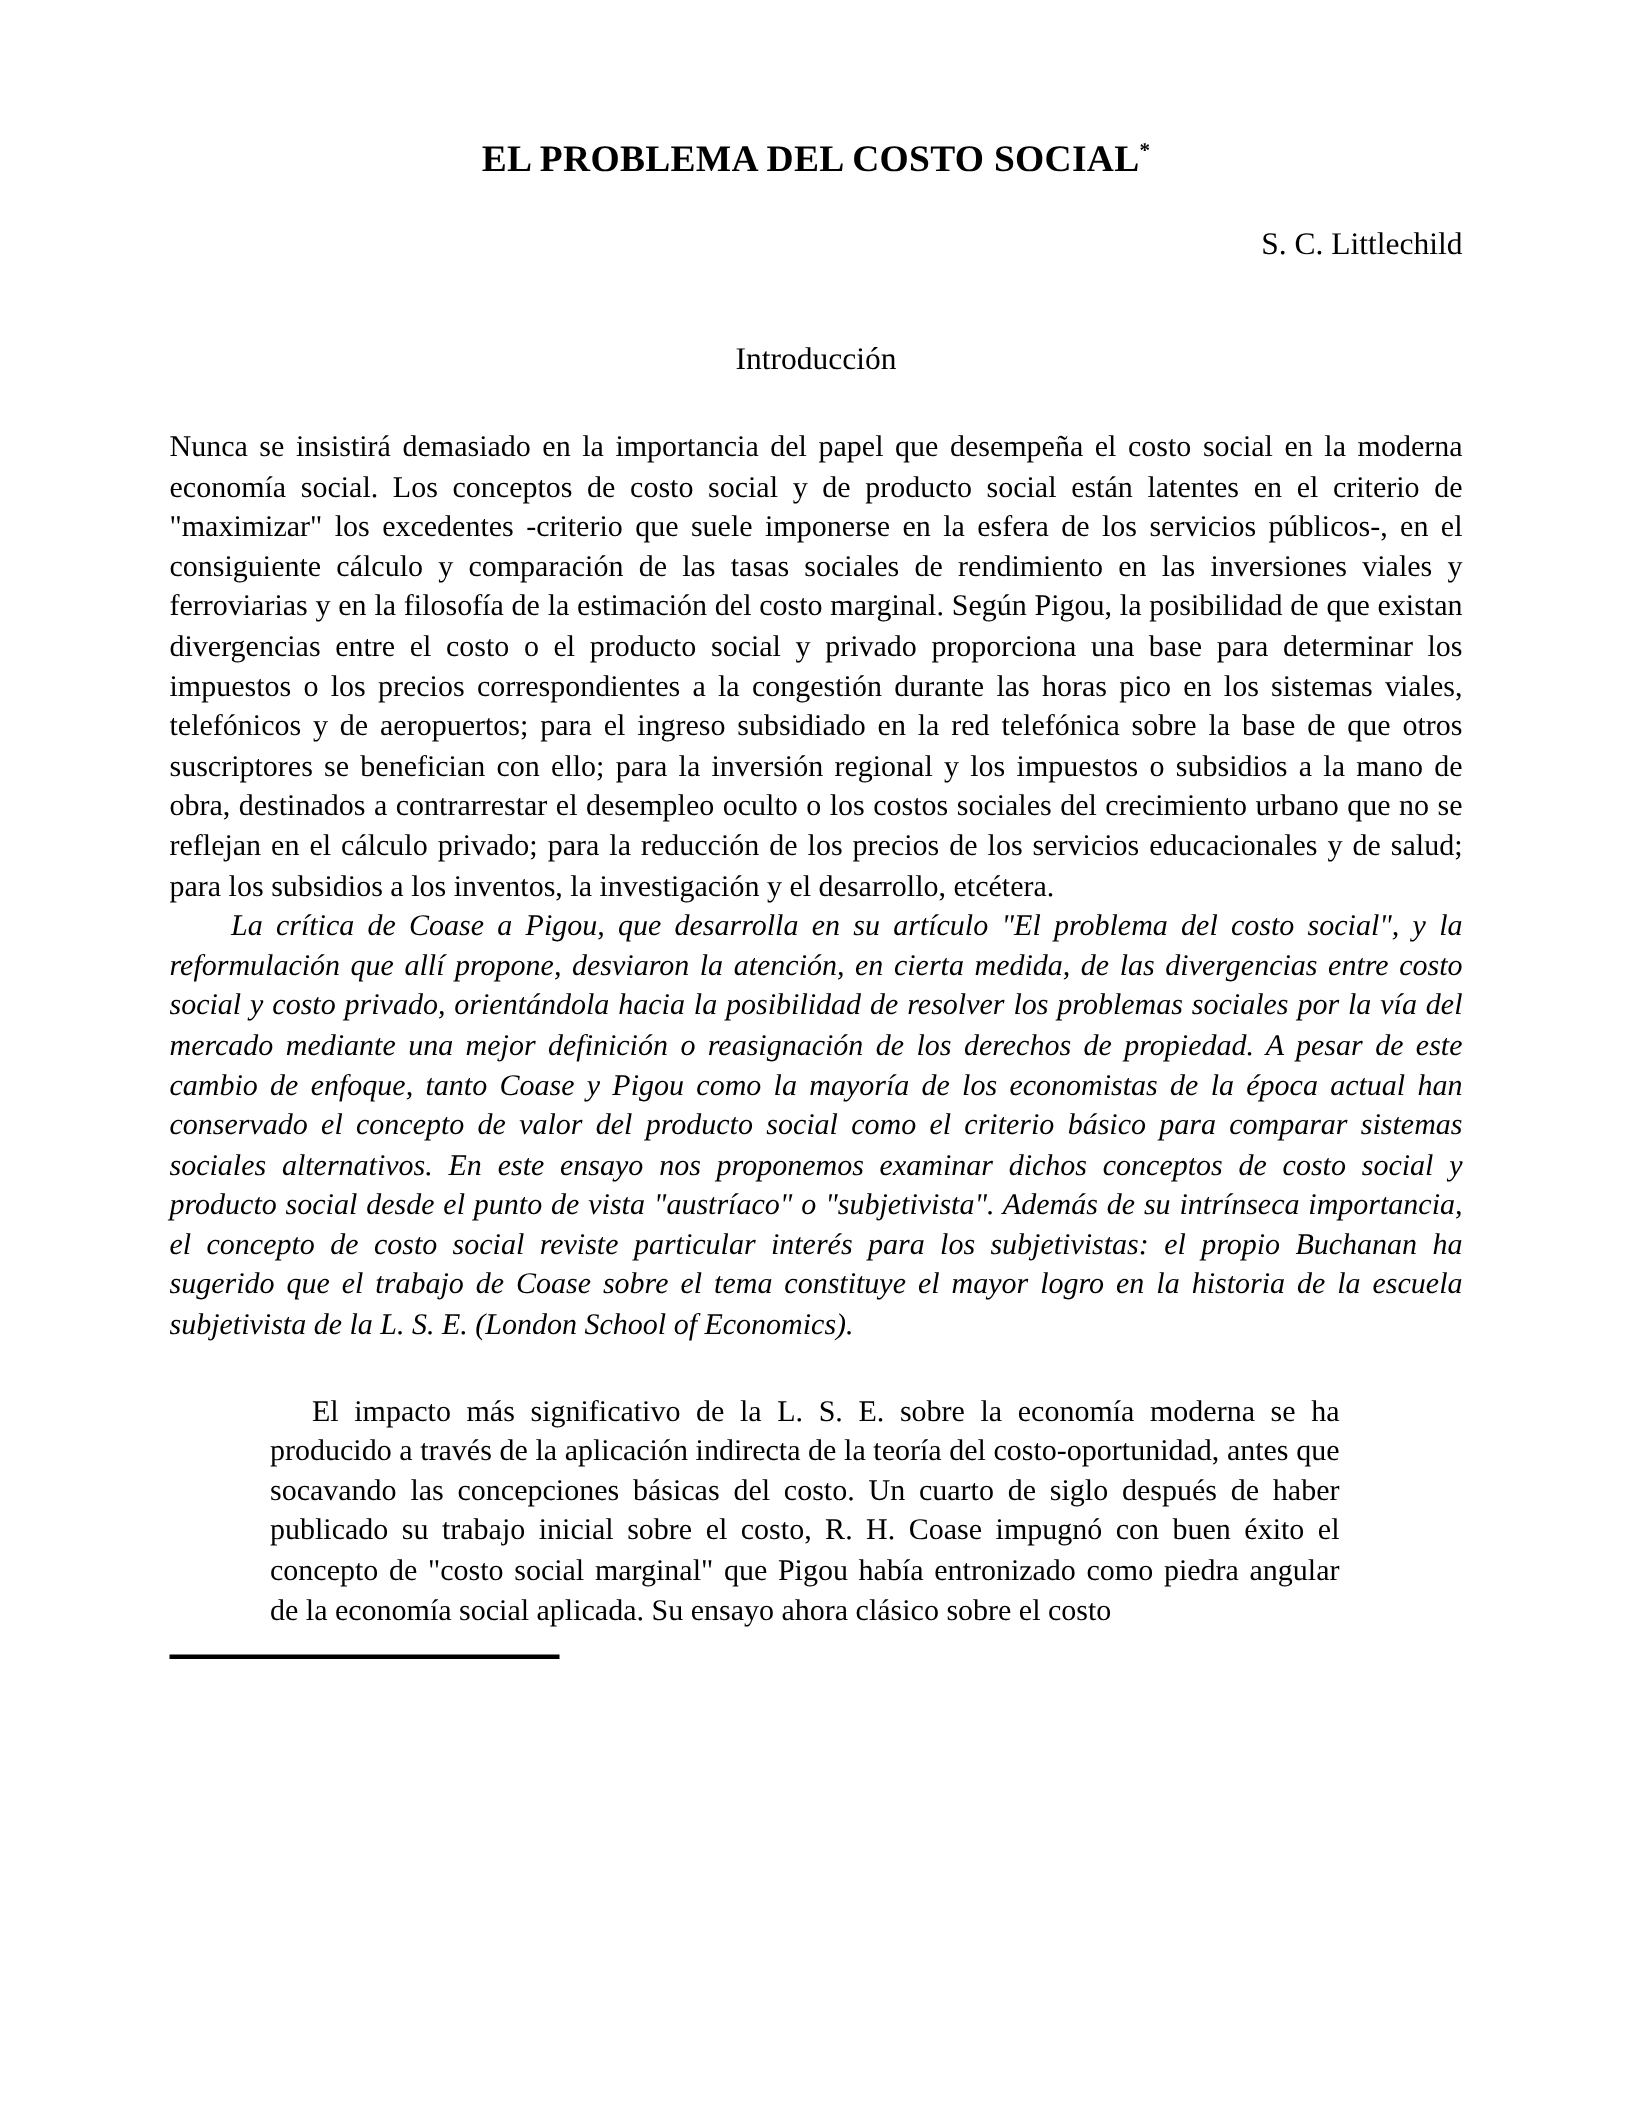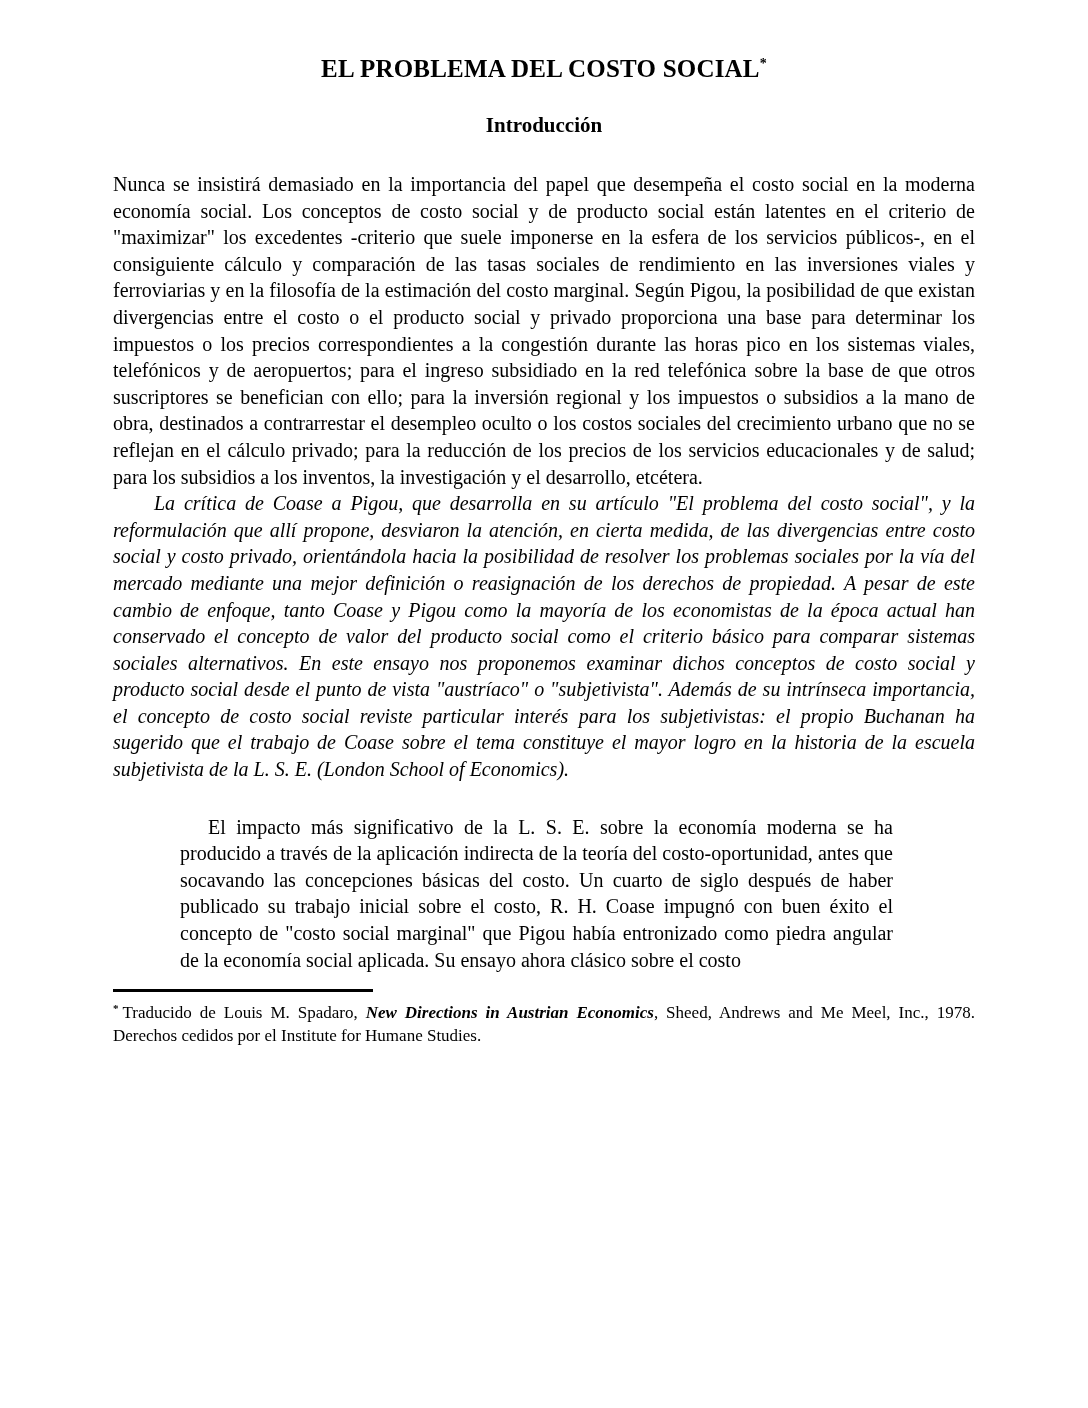--- a/index.html
+++ b/index.html
@@ -12,21 +12,21 @@
     width: 1088px;
     height: 1408px;
     background: #ffffff;
     color: #000000;
     font-family: "Liberation Serif", "DejaVu Serif", serif;
     overflow: hidden;
     box-sizing: border-box;
   }
   .content {
     margin: 0 113px;
-    padding-top: 53px;
+    padding-top: 91px;
   }
   .doc-title {
     margin: 0;
     font-size: 25px;
     line-height: 31px;
     font-weight: bold;
     text-align: center;
     letter-spacing: 0.2px;
   }
   .doc-title sup {
@@ -35,24 +35,24 @@
     vertical-align: super;
     line-height: 0;
   }
   .author {
     margin-top: 27px;
     font-size: 21px;
     line-height: 26px;
     text-align: right;
   }
   .section-heading {
-    margin: 28px 0 0 0;
+    margin: 51px 0 0 0;
     font-size: 21px;
     line-height: 27px;
-    font-weight: bold;
+    font-weight: normal;
     text-align: center;
   }
   .body-par {
     margin: 0;
     font-size: 20px;
     line-height: 26.6px;
     text-align: justify;
     text-justify: inter-word;
   }
   .first-par {
@@ -96,27 +96,27 @@
   }
 </style>
 </head>
 <body>
 
 <div class="page">
   <div class="content">
 
     <h1 class="doc-title"><span>EL PROBLEMA DEL COSTO SOCIAL</span><sup>*</sup></h1>
 
+    <div class="author">S. C. Littlechild</div>
 
     <h2 class="section-heading">Introducción</h2>
 
     <p class="body-par first-par">Nunca se insistirá demasiado en la importancia del papel que desempeña el costo social en la moderna economía social. Los conceptos de costo social y de producto social están latentes en el criterio de "maximizar" los excedentes -criterio que suele imponerse en la esfera de los servicios públicos-, en el consiguiente cálculo y comparación de las tasas sociales de rendimiento en las inversiones viales y ferroviarias y en la filosofía de la estimación del costo marginal. Según Pigou, la posibilidad de que existan divergencias entre el costo o el producto social y privado proporciona una base para determinar los impuestos o los precios correspondientes a la congestión durante las horas pico en los sistemas viales, telefónicos y de aeropuertos; para el ingreso subsidiado en la red telefónica sobre la base de que otros suscriptores se benefician con ello; para la inversión regional y los impuestos o subsidios a la mano de obra, destinados a contrarrestar el desempleo oculto o los costos sociales del crecimiento urbano que no se reflejan en el cálculo privado; para la reducción de los precios de los servicios educacionales y de salud; para los subsidios a los inventos, la investigación y el desarrollo, etcétera.</p>
 
     <p class="body-par indent-par">La crítica de Coase a Pigou, que desarrolla en su artículo "El problema del costo social", y la reformulación que allí propone, desviaron la atención, en cierta medida, de las divergencias entre costo social y costo privado, orientándola hacia la posibilidad de resolver los problemas sociales por la vía del mercado mediante una mejor definición o reasignación de los derechos de propiedad. A pesar de este cambio de enfoque, tanto Coase y Pigou como la mayoría de los economistas de la época actual han conservado el concepto de valor del producto social como el criterio básico para comparar sistemas sociales alternativos. En este ensayo nos proponemos examinar dichos conceptos de costo social y producto social desde el punto de vista "austríaco" o "subjetivista". Además de su intrínseca importancia, el concepto de costo social reviste particular interés para los subjetivistas: el propio Buchanan ha sugerido que el trabajo de Coase sobre el tema constituye el mayor logro en la historia de la escuela subjetivista de la L. S. E. (London School of Economics).</p>
 
     <div class="block-quote">El impacto más significativo de la L. S. E. sobre la economía moderna se ha producido a través de la aplicación indirecta de la teoría del costo-oportunidad, antes que socavando las concepciones básicas del costo. Un cuarto de siglo después de haber publicado su trabajo inicial sobre el costo, R. H. Coase impugnó con buen éxito el concepto de "costo social marginal" que Pigou había entronizado como piedra angular de la economía social aplicada. Su ensayo ahora clásico sobre el costo</div>
 
     <div class="footnote-sep"></div>
 
-    <div class="footnote"><sup class="fn-marker">*</sup><span>Traducido de Louis M. Spadaro, </span><span class="fn-work">New Directions in Austrian Economics</span><span>, Sheed, Andrews and Me Meel, Inc., 1978. Derechos cedidos por el Institute for Humane Studies.</span></div>
 
   </div>
 </div>
 
 </body></html>

